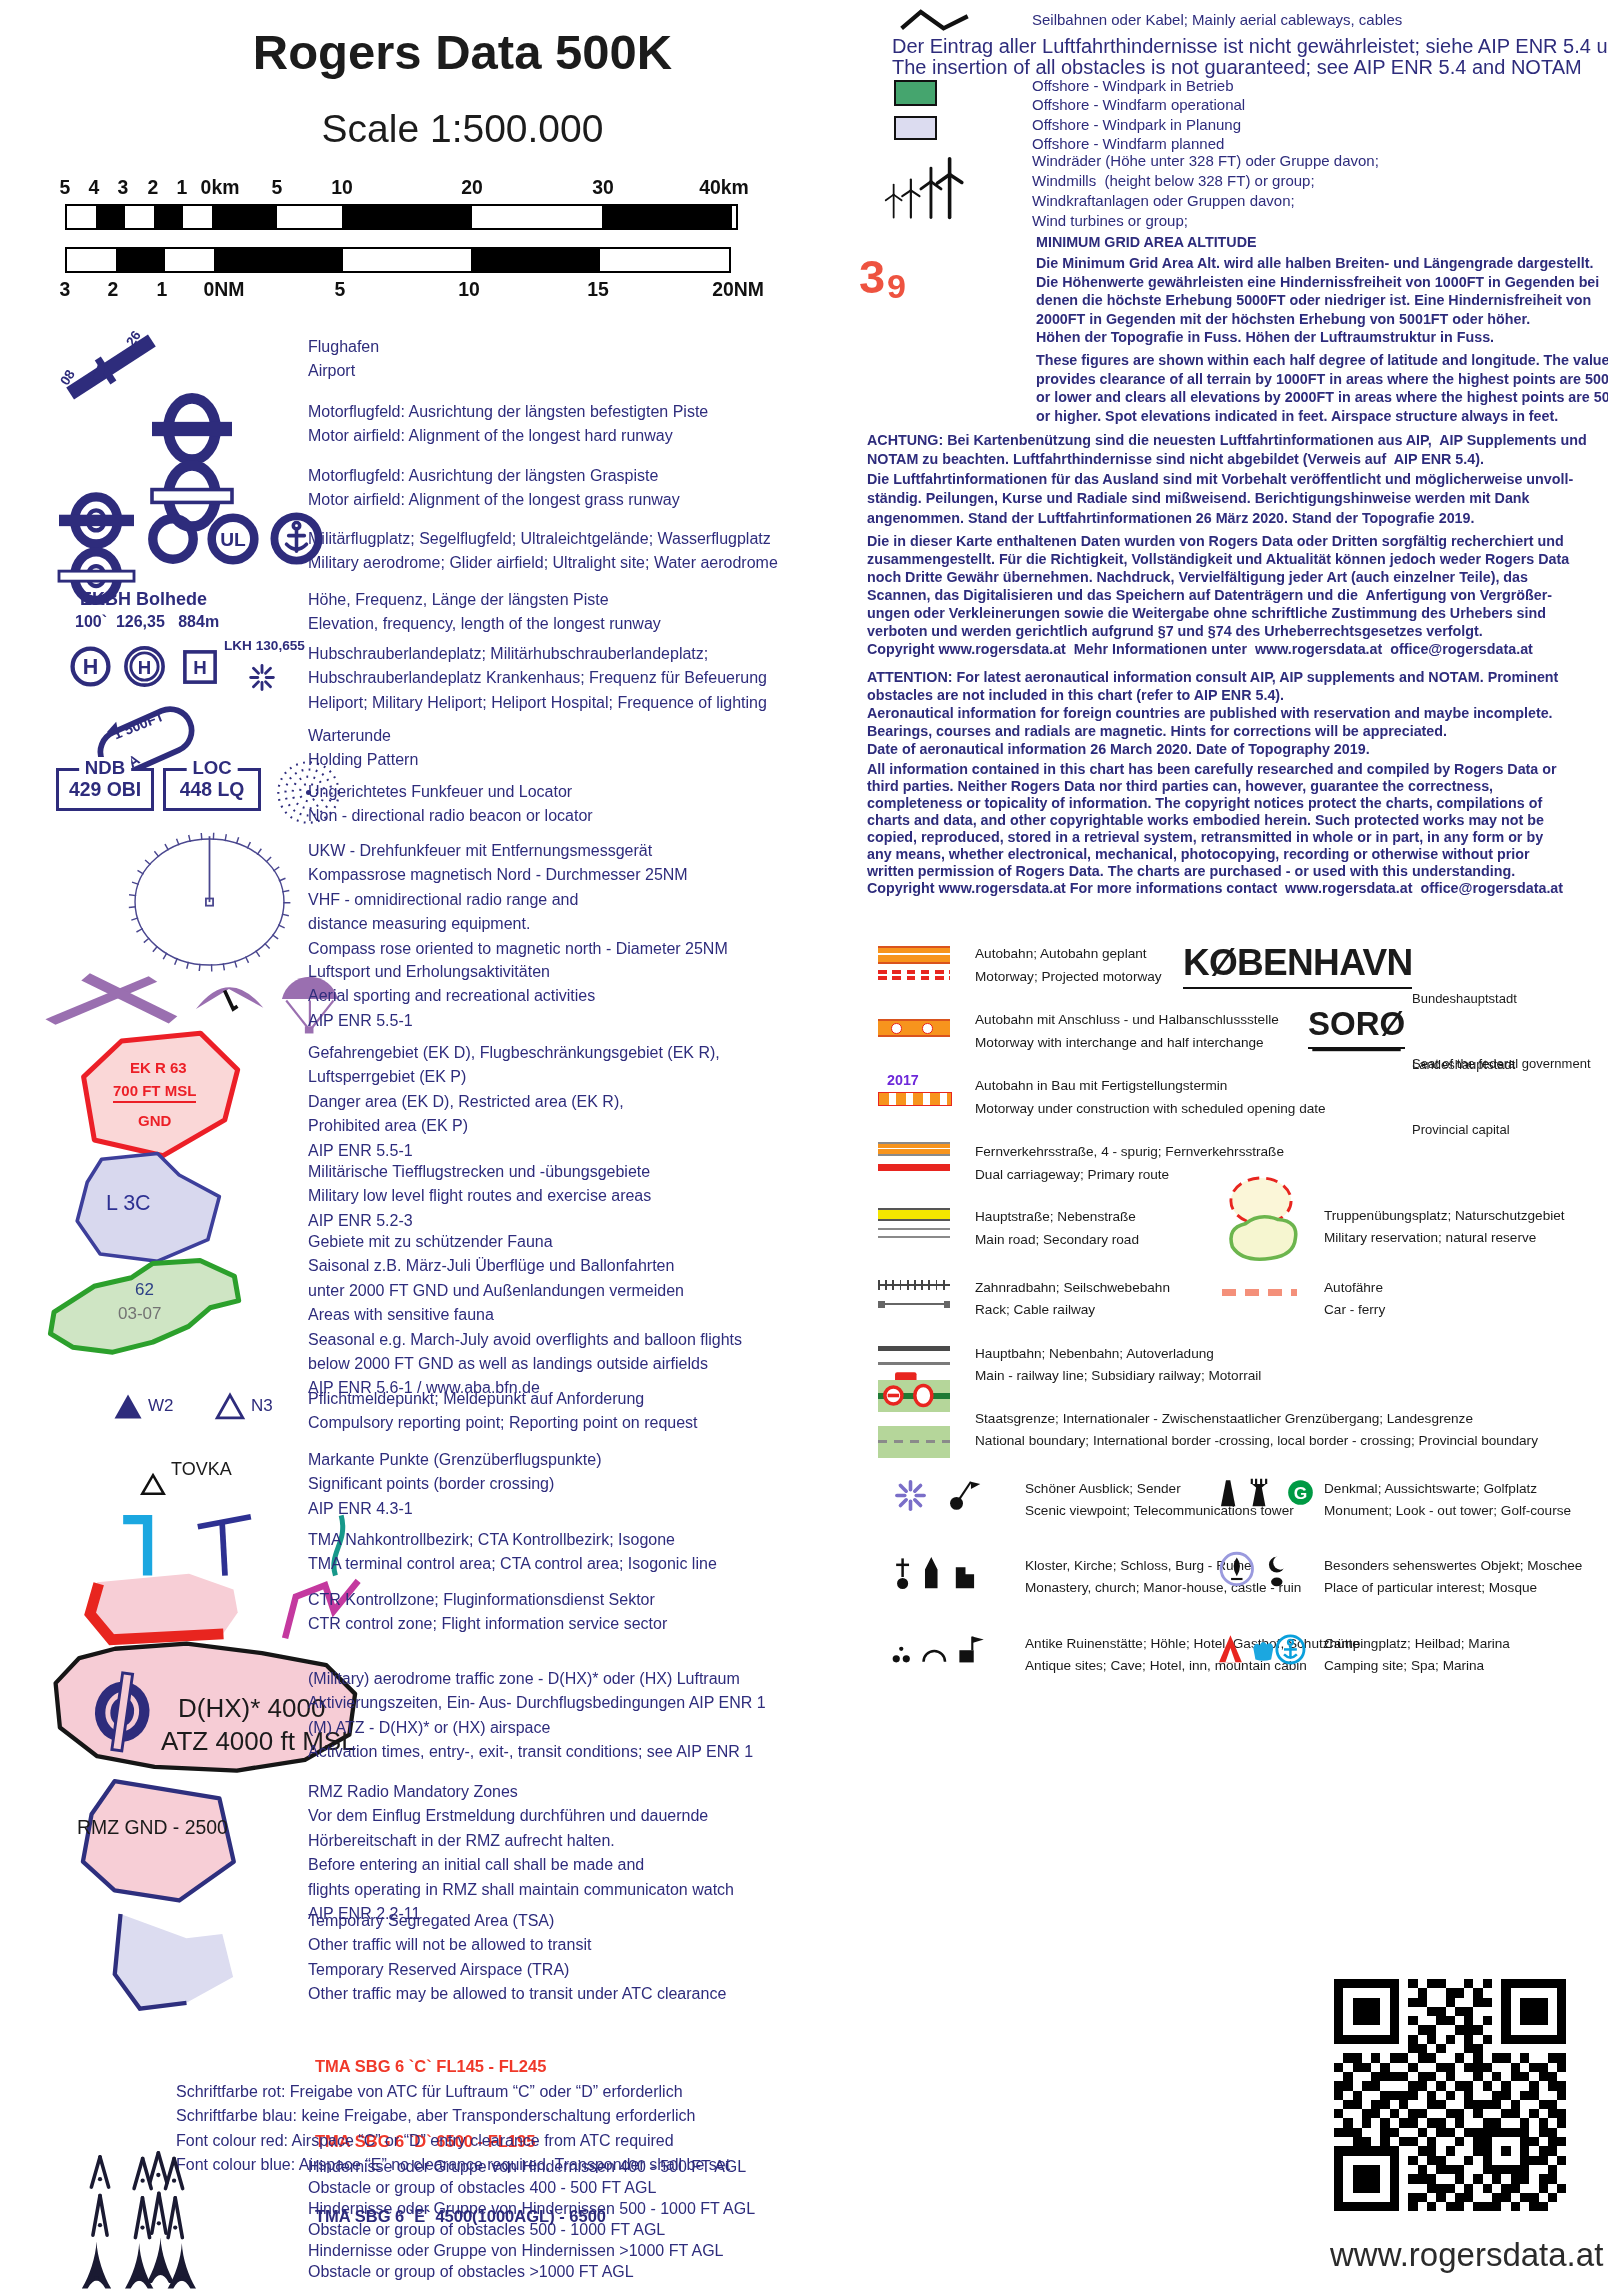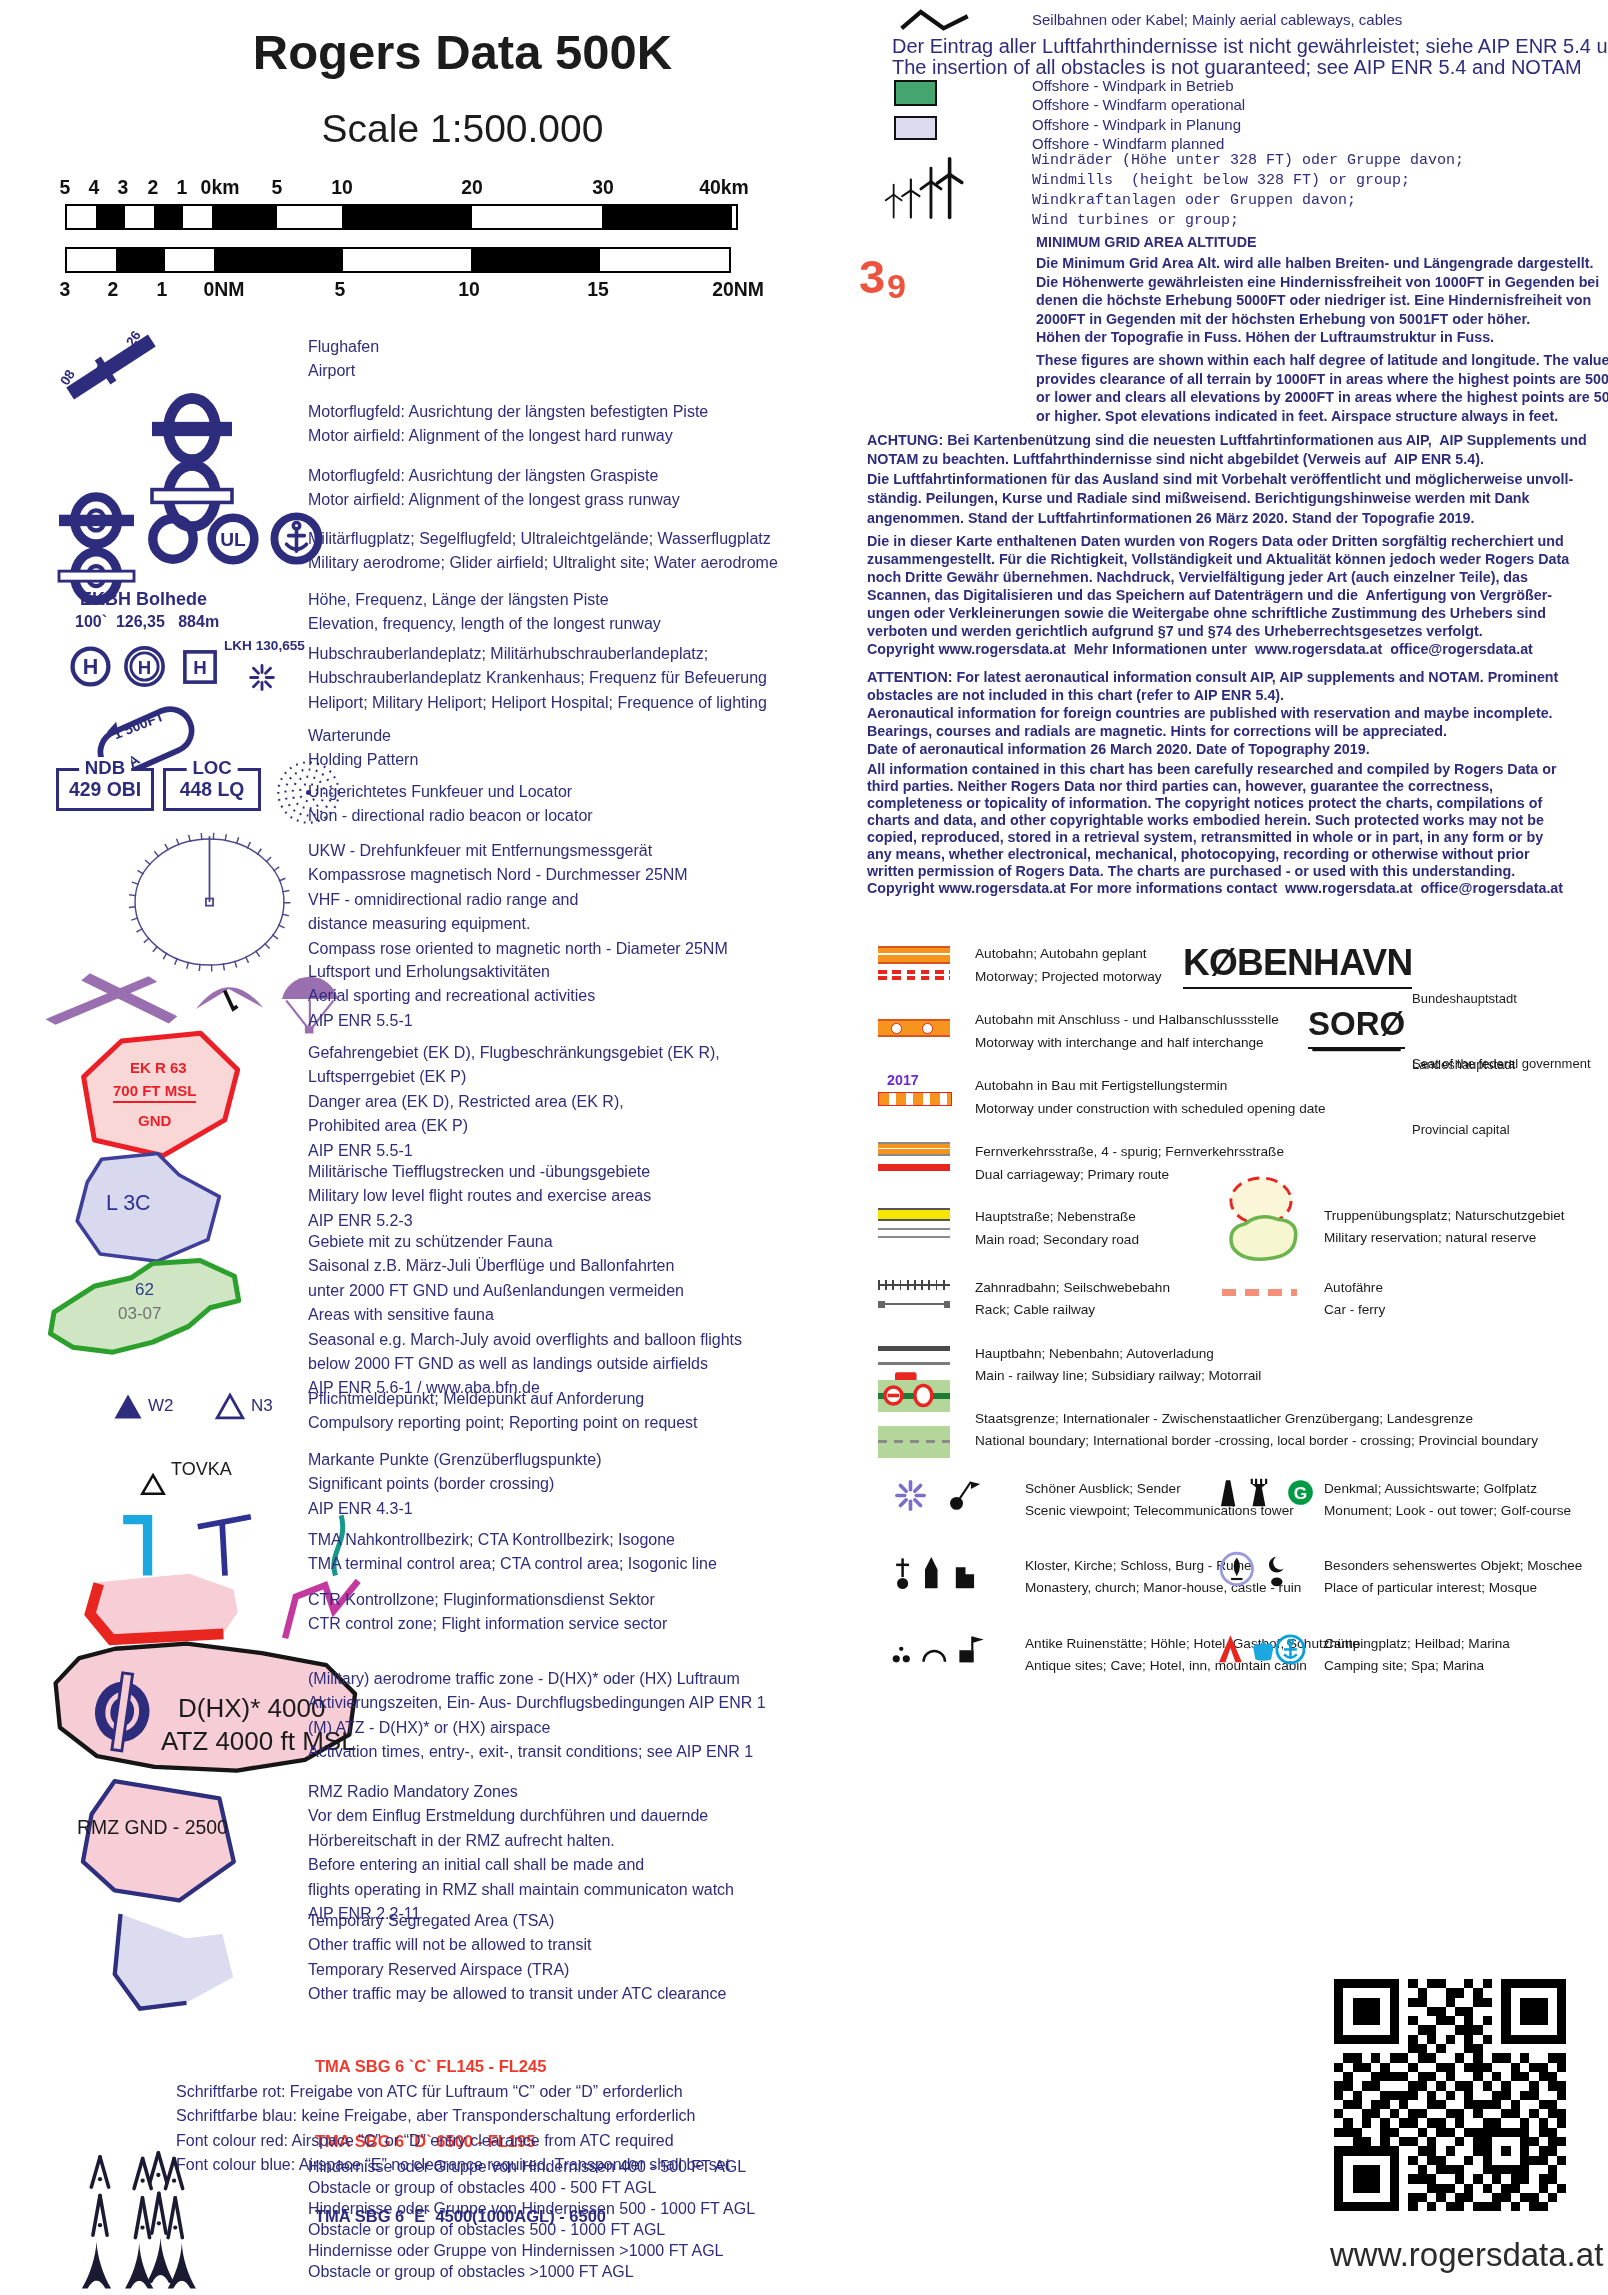--- a/index.html
+++ b/index.html
@@ -377,21 +377,21 @@
           <path d="M64 40 L78 50"></path>
         </g>
       <g stroke-width="5">
           <path d="M90 90 V30"></path>
           <path d="M90 30 V8"></path>
           <path d="M90 30 L73 42"></path>
           <path d="M90 30 L107 41"></path>
         </g>
     </g>
   </svg>
-  <div class="t ink" style="left:1032px;top:151px;font-size:15px;line-height:20px;font-family:Liberation Mono, monospace;"><div>Windräder (Höhe unter 328 FT) oder Gruppe davon;</div><div>Windmills  (height below 328 FT) or group;</div><div>Windkraftanlagen oder Gruppen davon;</div><div>Wind turbines or group;</div></div>
+  <div class="t ink" style="left:1032px;top:151px;font-size:15px;line-height:20px;"><div>Windräder (Höhe unter 328 FT) oder Gruppe davon;</div><div>Windmills  (height below 328 FT) or group;</div><div>Windkraftanlagen oder Gruppen davon;</div><div>Wind turbines or group;</div></div>
 
   <span class="t" style="left:859px;top:249px;font-size:47px;font-weight:700;color:#ee5340;">3</span>
   <span class="t" style="left:887px;top:267px;font-size:34px;font-weight:700;color:#ee5340;">9</span>
   <span class="t ink" style="left:1036px;top:234px;font-size:14.3px;font-weight:700;">MINIMUM GRID AREA ALTITUDE</span>
   <div class="t ink" style="left:1036px;top:254px;font-size:14.3px;line-height:18.6px;font-weight:600;"><div>Die Minimum Grid Area Alt. wird alle halben Breiten- und Längengrade dargestellt.</div><div>Die Höhenwerte gewährleisten eine Hindernissfreiheit von 1000FT in Gegenden bei</div><div>denen die höchste Erhebung 5000FT oder niedriger ist. Eine Hindernisfreiheit von</div><div>2000FT in Gegenden mit der höchsten Erhebung von 5001FT oder höher.</div><div>Höhen der Topografie in Fuss. Höhen der Luftraumstruktur in Fuss.</div></div>
   <div class="t ink" style="left:1036px;top:351px;font-size:14.3px;line-height:18.6px;font-weight:600;"><div>These figures are shown within each half degree of latitude and longitude. The value</div><div>provides clearance of all terrain by 1000FT in areas where the highest points are 5000FT</div><div>or lower and clears all elevations by 2000FT in areas where the highest points are 5001FT</div><div>or higher. Spot elevations indicated in feet. Airspace structure always in feet.</div></div>
 
   <div class="t ink" style="left:867px;top:431px;font-size:14.3px;line-height:19.4px;font-weight:600;"><div>ACHTUNG: Bei Kartenbenützung sind die neuesten Luftfahrtinformationen aus AIP,  AIP Supplements und</div><div>NOTAM zu beachten. Luftfahrthindernisse sind nicht abgebildet (Verweis auf  AIP ENR 5.4).</div><div>Die Luftfahrtinformationen für das Ausland sind mit Vorbehalt veröffentlicht und möglicherweise unvoll-</div><div>ständig. Peilungen, Kurse und Radiale sind mißweisend. Berichtigungshinweise werden mit Dank</div><div>angenommen. Stand der Luftfahrtinformationen 26 März 2020. Stand der Topografie 2019.</div></div>
 
   <div class="t ink" style="left:867px;top:532px;font-size:14.3px;line-height:18px;font-weight:600;"><div>Die in dieser Karte enthaltenen Daten wurden von Rogers Data oder Dritten sorgfältig recherchiert und</div><div>zusammengestellt. Für die Richtigkeit, Vollständigkeit und Aktualität können jedoch weder Rogers Data</div><div>noch Dritte Gewähr übernehmen. Nachdruck, Vervielfältigung jeder Art (auch einzelner Teile), das</div><div>Scannen, das Digitalisieren und das Speichern auf Datenträgern und die  Anfertigung von Vergrößer-</div><div>ungen oder Verkleinerungen sowie die Weitergabe ohne schriftliche Zustimmung des Urhebers sind</div><div>verboten und werden gerichtlich aufgrund §7 und §74 des Urheberrechtsgesetzes verfolgt.</div><div>Copyright www.rogersdata.at  Mehr Informationen unter  www.rogersdata.at  office@rogersdata.at</div></div>

